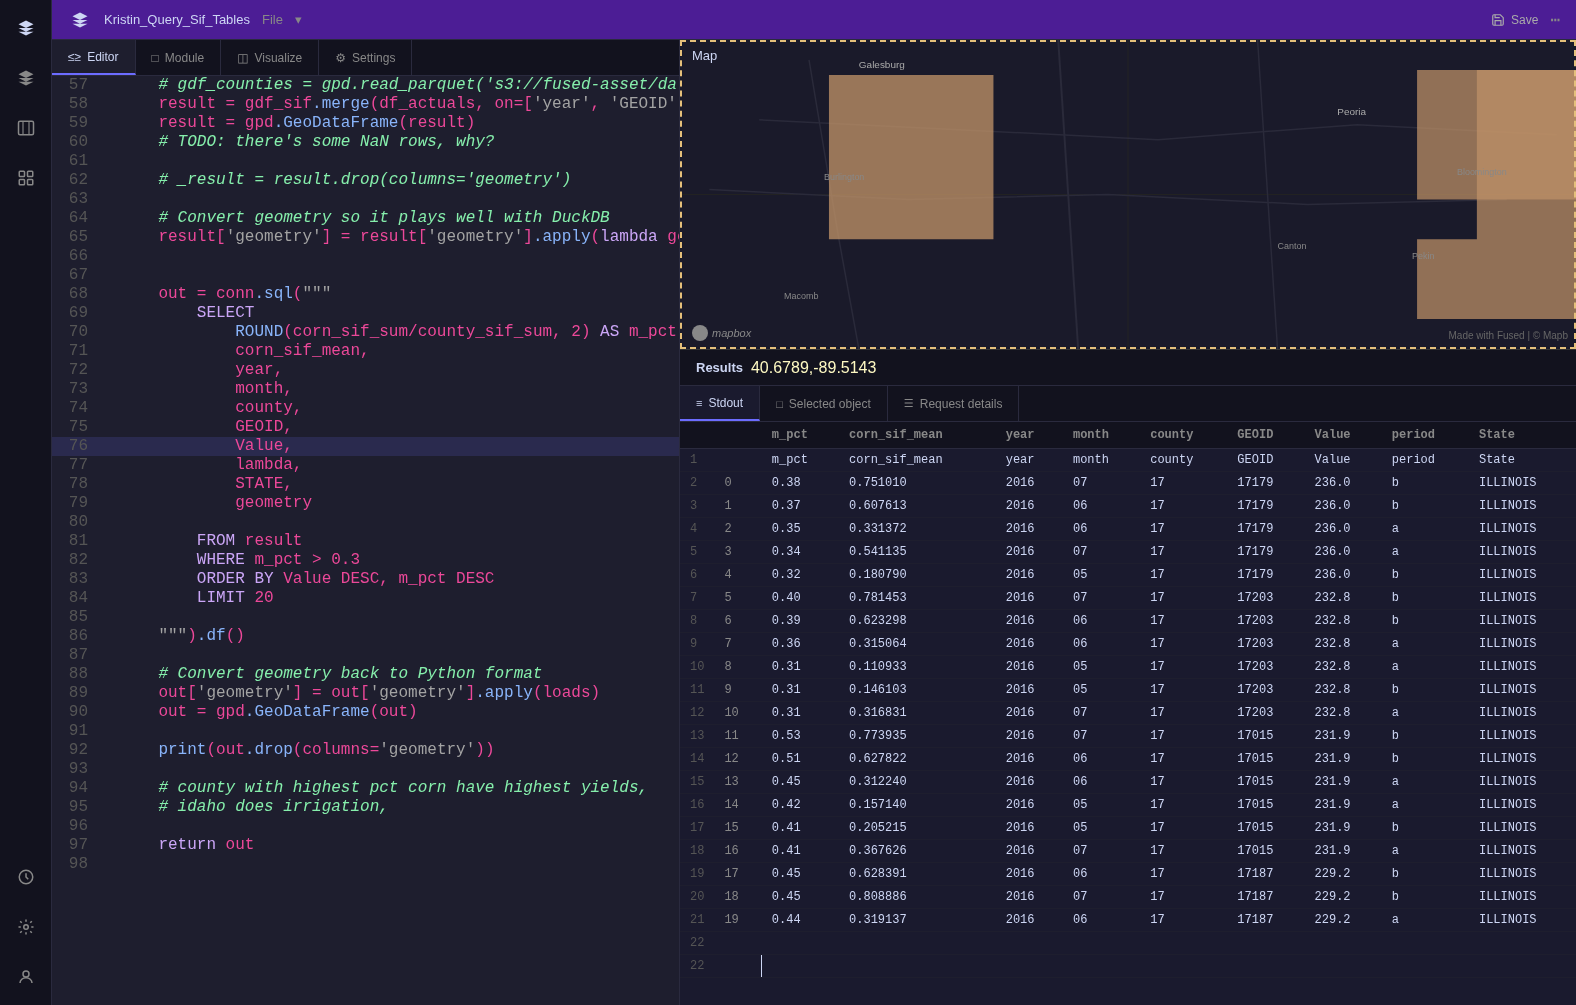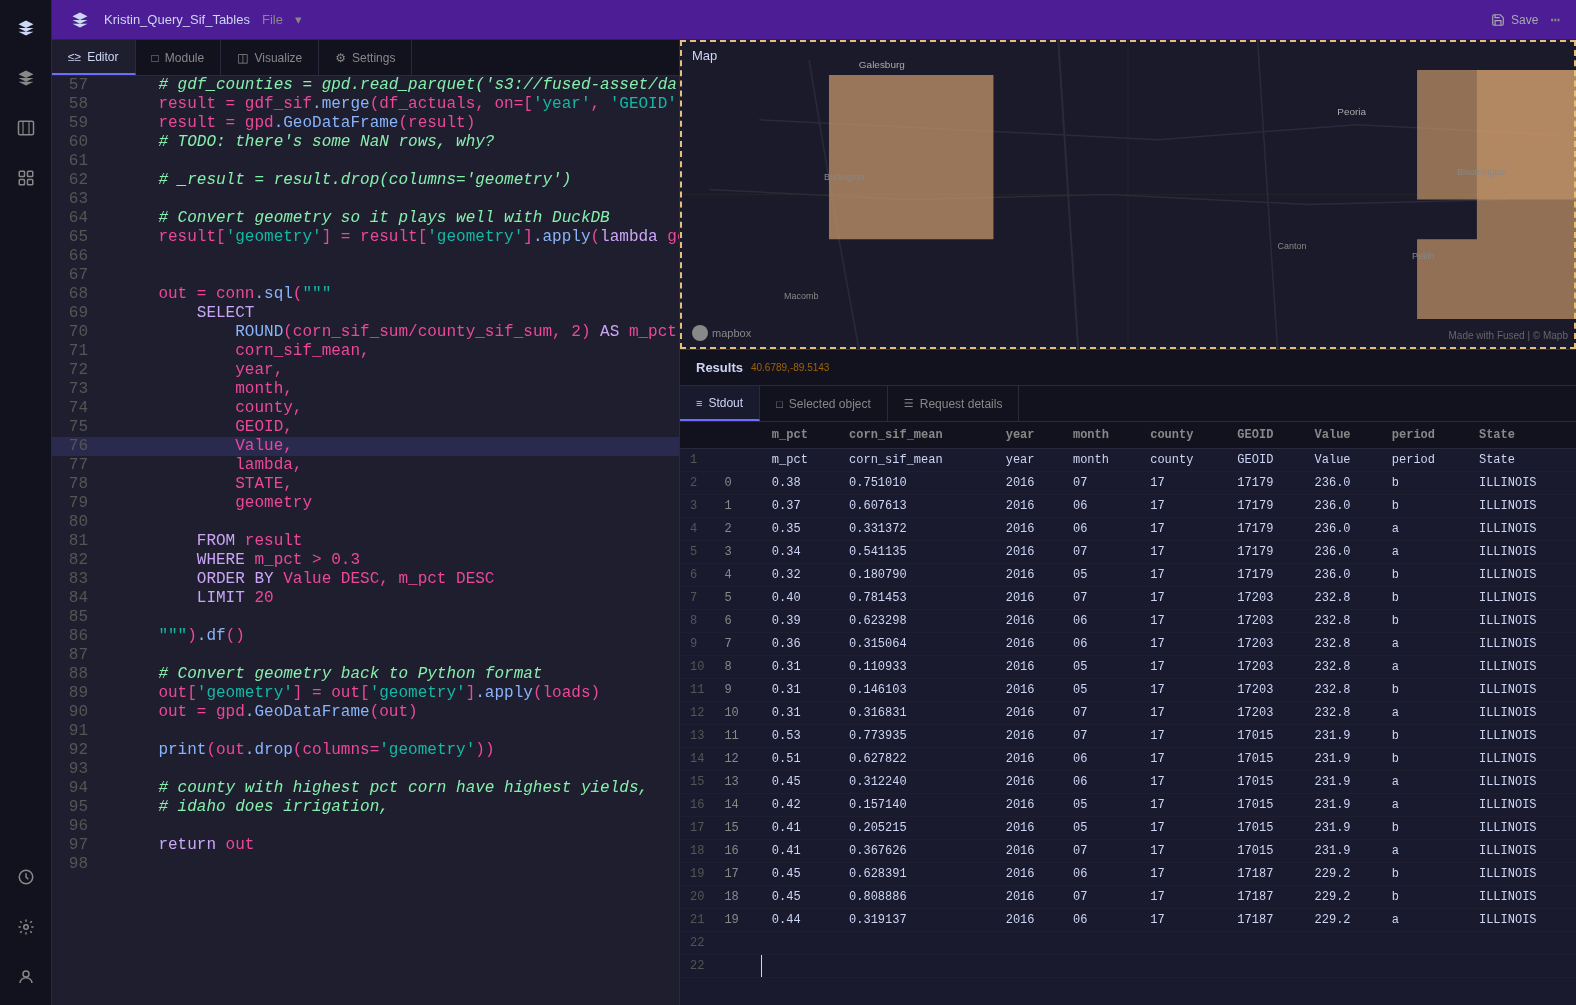--- a/index.html
+++ b/index.html
@@ -162,21 +162,21 @@
     .line-content {
       flex: 1;
       padding-left: 4px;
       white-space: pre;
       overflow: hidden;
     }
 
     
     .kw { color: #cba6f7; }
     .fn { color: #89b4fa; }
-    .str { color: #14b8a6; }
+    .str { color: #a3a3a3; }
     .cm { color: #86efac; font-style: italic; }
     .var { color: #ec4899; }
     .sql-kw { color: #cba6f7; }
     .sql-fn { color: #89b4fa; }
 
     
     .right-panel {
       flex: 1;
       display: flex;
       flex-direction: column;
@@ -209,20 +209,21 @@
     .mapbox-logo {
       position: absolute;
       bottom: 8px;
       left: 12px;
       display: flex;
       align-items: center;
       gap: 4px;
       font-size: 11px;
       color: #888;
       font-family: sans-serif;
+      font-style: italic;
     }
     .mapbox-logo-icon {
       width: 16px;
       height: 16px;
       background: #888;
       border-radius: 50%;
     }
     .map-attribution {
       position: absolute;
       bottom: 8px;
@@ -255,22 +256,22 @@
       flex-shrink: 0;
       background: #12121e;
     }
     .results-title {
       font-size: 13px;
       color: #cdd6f4;
       font-family: sans-serif;
       font-weight: 600;
     }
     .results-coords {
-      font-size: 10px;
-      color: #a16207;
+      font-size: 16px;
+      color: #fef9c3;
       font-family: sans-serif;
     }
 
     
     .results-tabs {
       height: 36px;
       background: #12121e;
       display: flex;
       align-items: stretch;
       border-bottom: 1px solid #2a2a3e;

